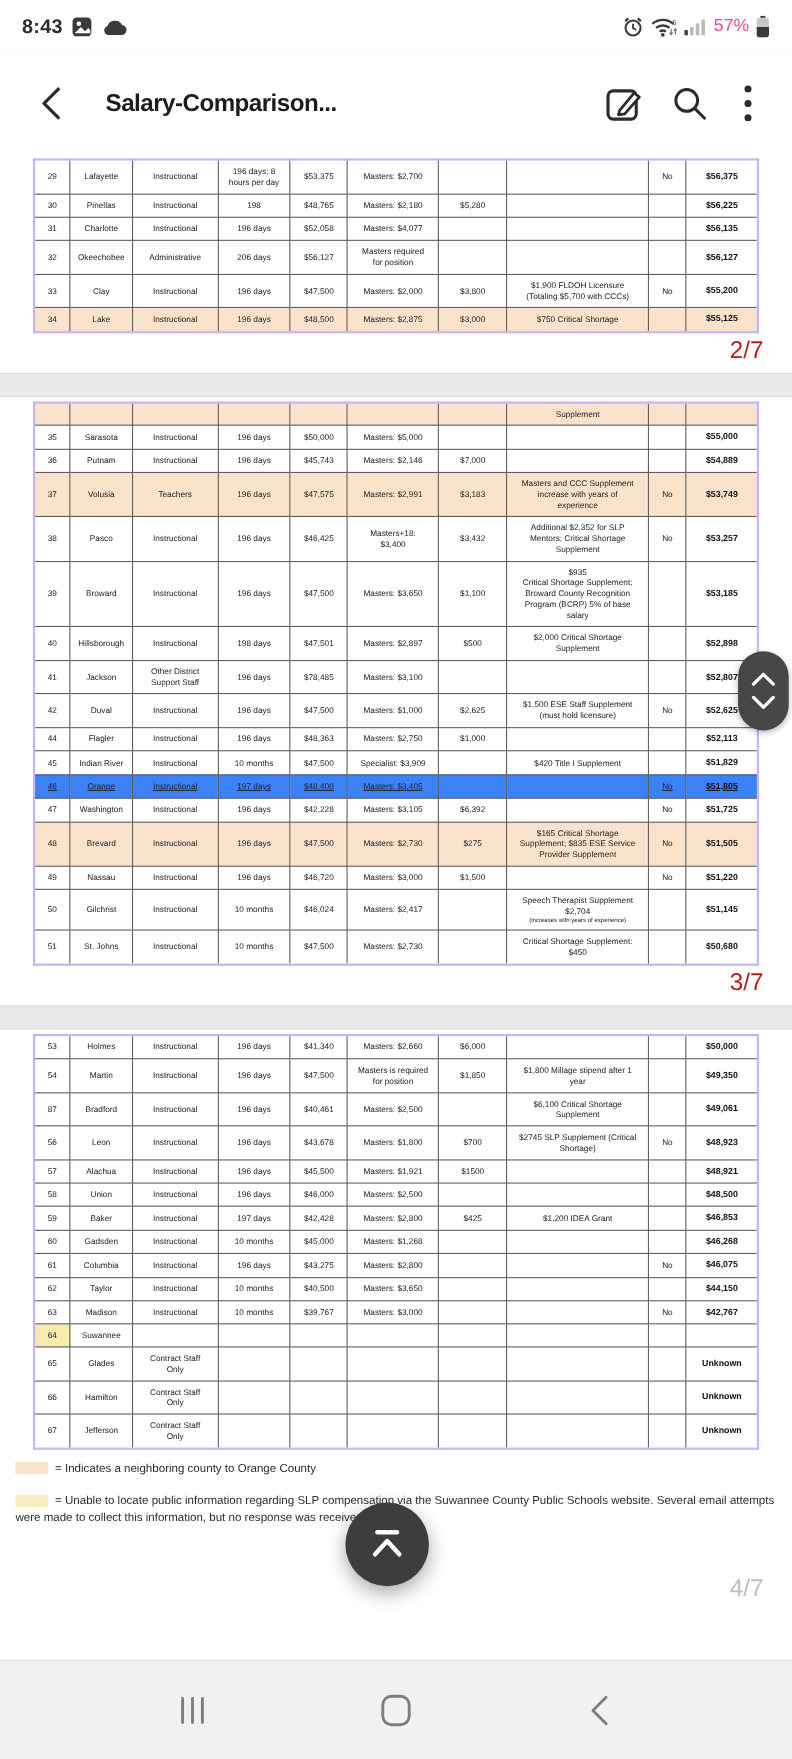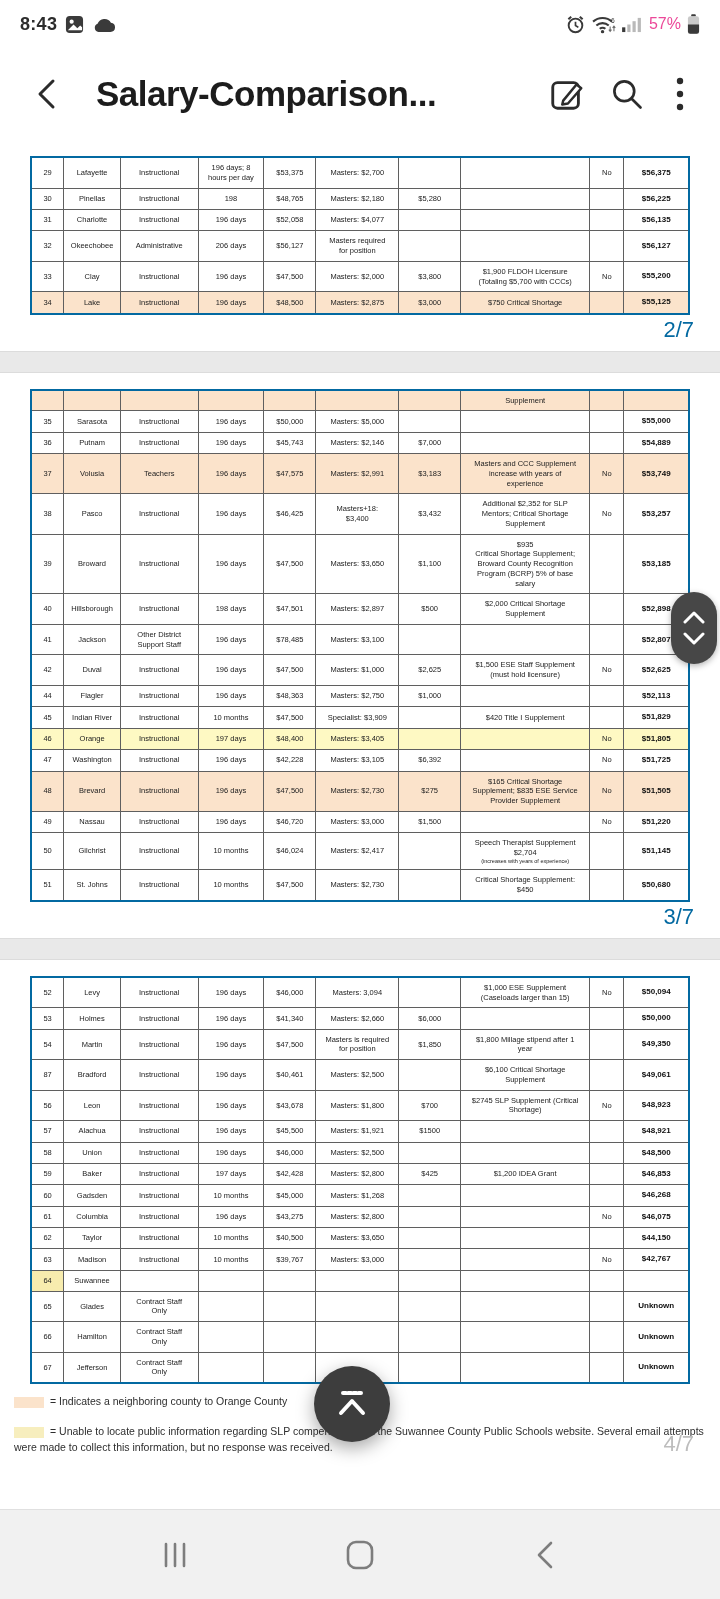--- a/index.html
+++ b/index.html
@@ -18,46 +18,46 @@
   .status-time { font-size:18px; font-weight:600; letter-spacing:.3px; }
   .status-right { margin-left:auto; display:flex; align-items:center; gap:6px; }
   .status-pct { font-size:16px; font-weight:400; color:#ec4899; }
   .sicon { display:inline-flex; align-items:center; }
   
   .toolbar {
     height:92px; background:#fff; display:flex; align-items:center;
     padding:0 22px; gap:10px;
   }
   .toolbar-title {
-    font-size:35px; font-weight:700; color:#1c1c1c; letter-spacing:-.5px;
+    font-size:22px; font-weight:700; color:#1c1c1c; letter-spacing:-.5px;
     margin-left:14px; flex:1 1 auto; white-space:nowrap; overflow:hidden;
   }
   .tb-btn { display:flex; align-items:center; justify-content:center; width:50px; height:50px; }
   
   .doc { background:#e9e9e9; }
   .page { background:#ffffff; padding:4px 0 2px 0; }
   .page-sep { height:22px; background:#e9e9e9; border-top:1px solid #dcdcdc; border-bottom:1px solid #dcdcdc; }
   .page-label {
     text-align:right; padding:2px 26px 6px 0;
-    font-size:22px; font-weight:300; color:#0369a1; font-family:"Liberation Sans",sans-serif;
+    font-size:22px; font-weight:300; color:#b91c1c; font-family:"Liberation Sans",sans-serif;
   }
   
   table.salary {
-    width:91.7%; margin:12px auto 0 auto; border-collapse:collapse; table-layout:fixed;
-    border:2px solid #0369a1;
+    width:91.7%; margin:0 auto 0 auto; border-collapse:collapse; table-layout:fixed;
+    border:2px solid #c4b5fd;
   }
   table.salary td {
     border:1px solid #5f5f5f; font-size:7.5px; line-height:1.3; color:#222;
     text-align:center; vertical-align:middle; padding:5px 2px;
     white-space:pre-line; word-wrap:break-word;
   }
   table.salary td.c-total { font-weight:700; font-size:8px; color:#0e0e0e; }
   table.salary td .small { font-size:5.5px; line-height:1.2; }
   tr.hl-peach td { background:#fbe3cb; }
-  tr.hl-orange td { background:#fef9c3; }
+  tr.hl-orange td { background:#3b82f6;text-decoration:underline; }
   td.hl-yellow { background:#f7ecae; }
   tr.header-row td { height:18px; background:#fbe3cb; }
   col.c-num{width:5%;} col.c-county{width:8.6%;} col.c-type{width:11.8%;}
   col.c-days{width:10%;} col.c-base{width:7.9%;} col.c-masters{width:12.6%;}
   col.c-amount{width:9.4%;} col.c-supp{width:19.6%;} col.c-no{width:5.2%;} col.c-total{width:9.9%;}
   
   .legend { padding:10px 16px 0 14px; }
   .legend p { font-size:10.5px; color:#2e2e2e; line-height:1.5; margin-bottom:14px; }
   .swatch { display:inline-block; width:30px; height:11px; margin-right:6px; vertical-align:middle; }
   .swatch.peach { background:#fbe3cb; }
@@ -524,33 +524,20 @@
           <col class="c-days">
           <col class="c-base">
           <col class="c-masters">
           <col class="c-amount">
           <col class="c-supp">
           <col class="c-no">
           <col class="c-total">
         </colgroup>
       <tbody>
           <tr>
-            <td class="c-num">52</td>
-            <td class="c-county">Levy</td>
-            <td class="c-type">Instructional</td>
-            <td class="c-days">196 days</td>
-            <td class="c-base">$46,000</td>
-            <td class="c-masters">Masters: 3,094</td>
-            <td class="c-amount"></td>
-            <td class="c-supplement">$1,000 ESE Supplement
-(Caseloads larger than 15)</td>
-            <td class="c-negotiating">No</td>
-            <td class="c-total">$50,094</td>
-          </tr>
-          <tr>
             <td class="c-num">53</td>
             <td class="c-county">Holmes</td>
             <td class="c-type">Instructional</td>
             <td class="c-days">196 days</td>
             <td class="c-base">$41,340</td>
             <td class="c-masters">Masters: $2,660</td>
             <td class="c-amount">$6,000</td>
             <td class="c-supplement"></td>
             <td class="c-negotiating"></td>
             <td class="c-total">$50,000</td>

